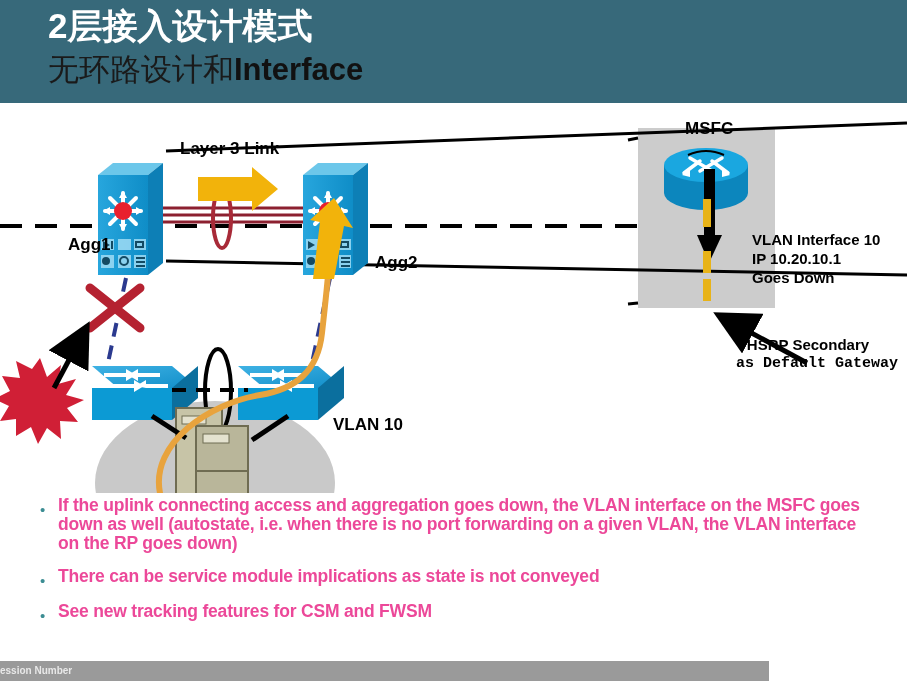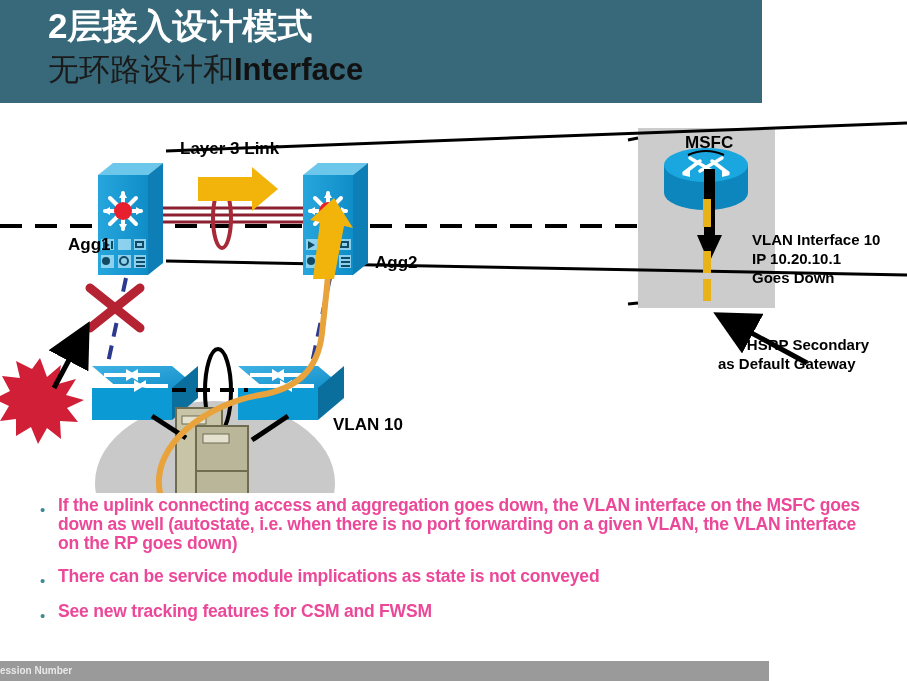--- a/index.html
+++ b/index.html
@@ -8,21 +8,21 @@
     width:907px;height:681px;
     background:#ffffff;
     font-family:"Liberation Sans","DejaVu Sans",sans-serif;
     overflow:hidden;
     position:relative;
   }
   #slide{position:relative;width:907px;height:681px;overflow:hidden;background:#fff;}
 
   
   .header{
-    position:absolute;left:0;top:0;width:762px;height:103px;
+    position:absolute;left:0;top:0;width:907px;height:103px;
     background:#37697a;
   }
   .title-main{
     position:absolute;left:48px;top:5px;
     font-size:35px;line-height:42px;font-weight:bold;color:#ffffff;
     white-space:nowrap;letter-spacing:0px;
   }
   .title-sub{
     position:absolute;left:48px;top:50px;
     font-size:31px;line-height:40px;color:#111111;font-weight:bold;
@@ -288,31 +288,31 @@
     </svg>
 
     <div class="dlabel sz17" style="left:180px;top:36px;">Layer 3 Link</div>
 
     <div class="dlabel sz17" style="left:44px;top:132px;margin-left:24px;">Agg1</div>
 
     <div class="dlabel sz17" style="left:375px;top:150px;">Agg2</div>
 
     <div class="dlabel sz17" style="left:333px;top:312px;">VLAN 10</div>
 
-    <div class="dlabel sz17" style="left:685px;top:30px;">MSFC</div>
+    <div class="dlabel sz17" style="left:685px;top:16px;">MSFC</div>
 
     <div style="position:absolute;left:752px;top:92px;margin-top:35px;">
       <div class="dlabel sz15" style="position:static;">VLAN Interface 10</div>
       <div class="dlabel sz15" style="position:static;">IP 10.20.10.1</div>
       <div class="dlabel sz15" style="position:static;">Goes Down</div>
     </div>
 
     <div style="position:absolute;left:718px;top:232px;text-align:center;width:180px;">
       <div class="dlabel sz15" style="position:static;text-align:center;">HSRP Secondary</div>
-      <div class="dlabel sz15" style="position:static;text-align:left;">as Default Gateway</div>
+      <div class="dlabel sz15" style="position:static;text-align:right;font-family:Liberation Mono, monospace;">as Default Gateway</div>
     </div>
   </div>
 
   <div class="bullets">
 
     <div class="bullet-row">
       <span class="bullet-dot">•</span>
       <span class="bullet-text">If the uplink connecting access and aggregation goes down, the VLAN interface on the MSFC goes down as well (autostate, i.e. when there is no port forwarding on a given VLAN, the VLAN interface on the RP goes down)</span>
     </div>
 

